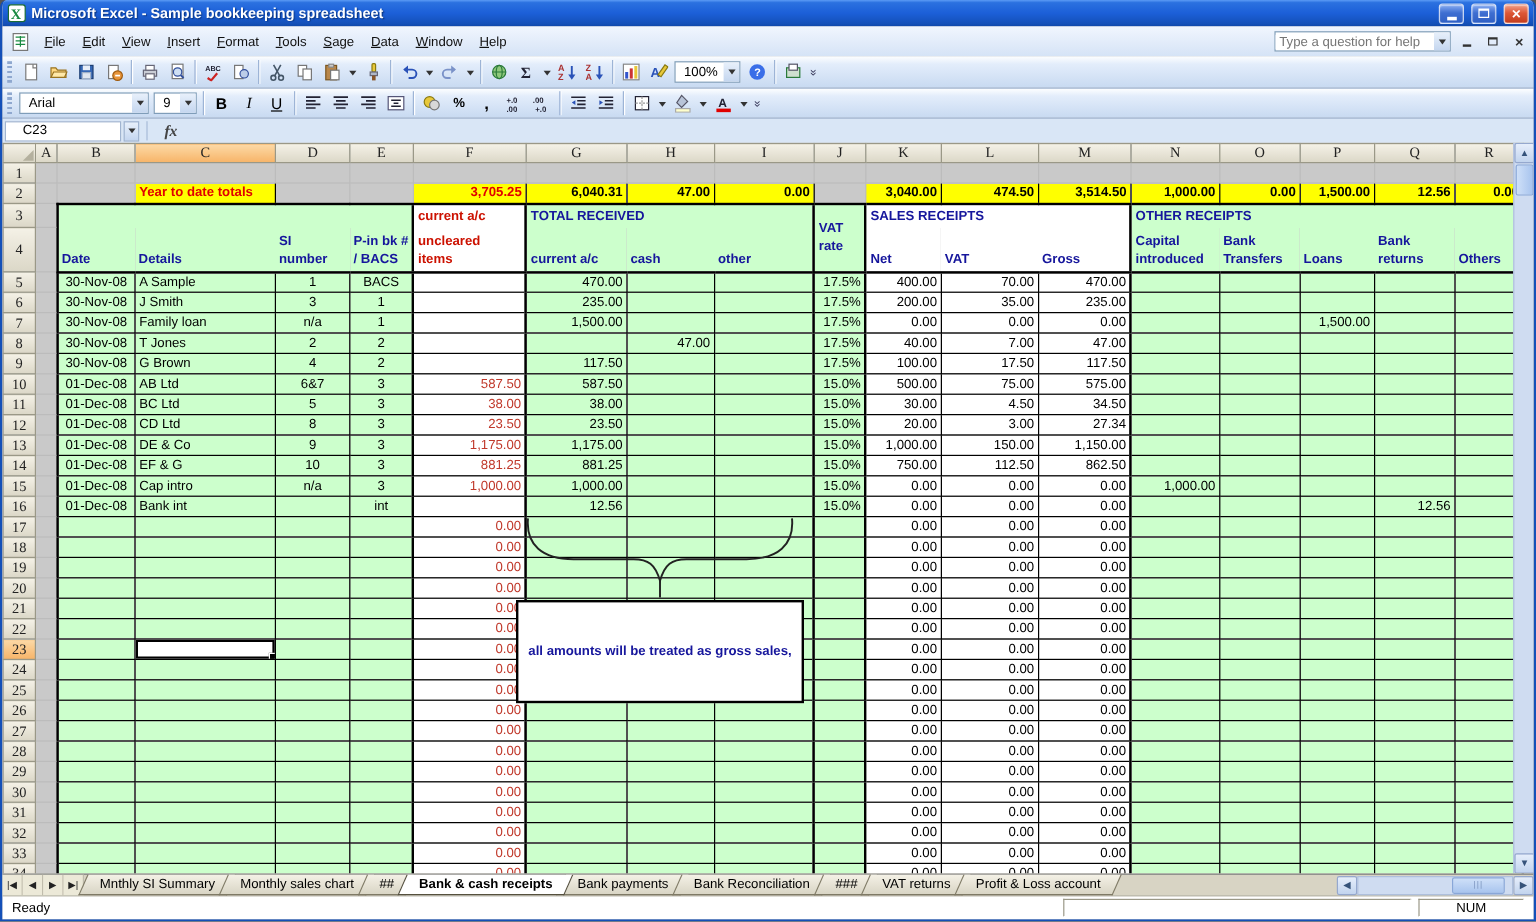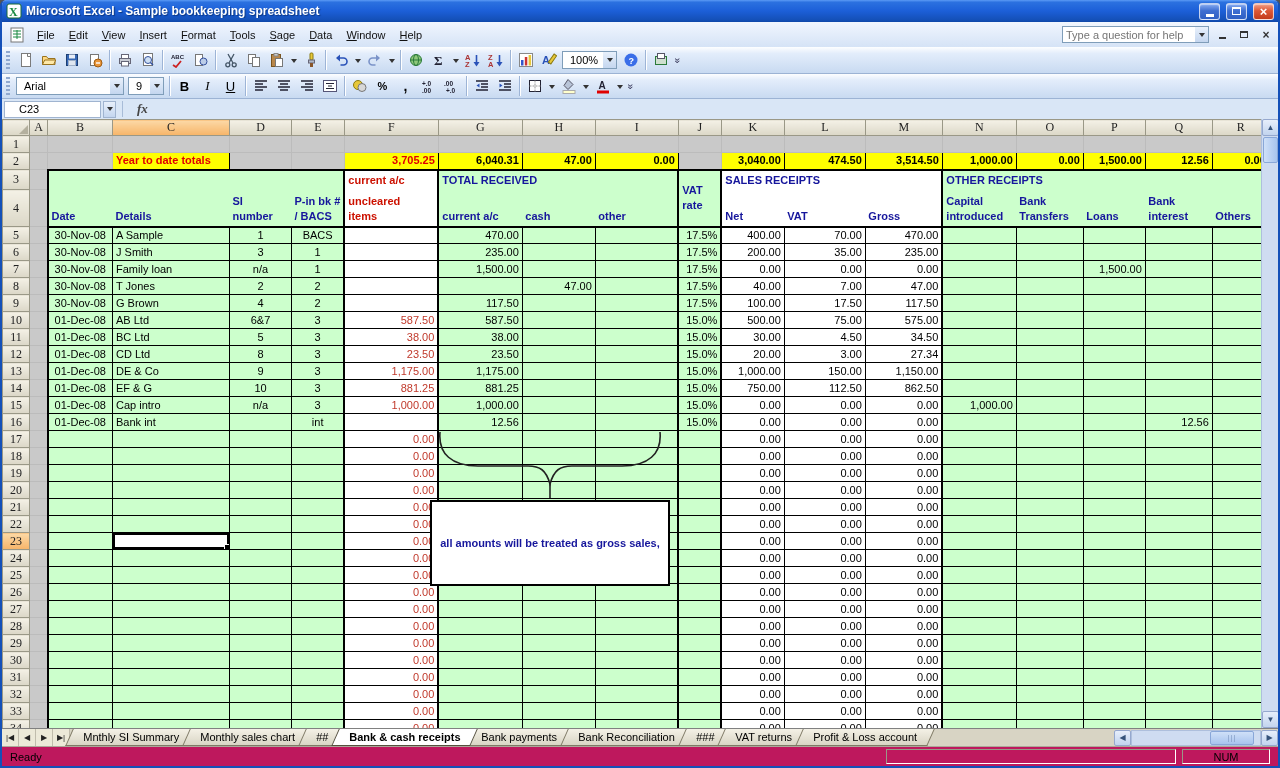--- a/index.html
+++ b/index.html
@@ -87,21 +87,21 @@
 .navb{width:17px;display:flex;align-items:center;justify-content:center;background:#ece9d8;border-right:1px solid #c0bcac;font-size:8px;color:#222}
 #tabs{display:flex;list-style:none;margin-left:6px}
 .tab{position:relative;display:flex;align-items:center;padding:0 13px;margin-left:-7px;background:linear-gradient(180deg,#f4f1e6,#d9d5c5);border:1px solid #7f7a66;border-top:none;transform:skewX(-24deg);font-size:11px;white-space:nowrap;z-index:1}
 .tab span{transform:skewX(24deg);display:inline-block}
 .tab.active{background:#fff;font-weight:bold;z-index:3;border-color:#55503e}
 #hscroll{margin-left:auto;display:flex;align-items:center;height:100%}
 #hscroll .hbtn{width:17px;height:16px;background:linear-gradient(180deg,#e6eefb,#c2d4ee);border:1px solid #95a8ce;color:#36537a;font-size:8px;display:flex;align-items:center;justify-content:center;border-radius:2px}
 #htrack{width:130px;height:16px;background:#cfdcf1;position:relative;border:1px solid #aebfdc}
 #hthumb{position:absolute;left:78px;top:0;width:44px;height:14px;background:linear-gradient(180deg,#cfe0f8,#a8c4ee);border:1px solid #89a7d8;border-radius:2px;display:flex;align-items:center;justify-content:center;color:#7a93bd;font-size:7px;letter-spacing:1px}
 
-#statusbar{height:20px;background:#be185d;border-top:1px solid #aca899;display:flex;align-items:center;font-size:11px;padding:0 8px;gap:6px}
+#statusbar{height:20px;background:#ffffff;border-top:1px solid #aca899;display:flex;align-items:center;font-size:11px;padding:0 8px;gap:6px}
 #statusbar .sp{border:1px solid;border-color:#9a9887 #fff #fff #9a9887;height:15px;display:flex;align-items:center;justify-content:center}
 </style>
 </head>
 <body>
 
 <div id="app">
 
   <div id="titlebar">
     <svg width="16" height="16">
         <rect x="1" y="1" width="14" height="14" rx="2" fill="#fff" stroke="#1a6b36"></rect>
@@ -571,21 +571,21 @@
               <div>Capital</div>
               <div>introduced</div>
             </td>
           <td class="h4 green">
               <div>Bank</div>
               <div>Transfers</div>
             </td>
           <td class="h4 green">Loans</td>
           <td class="h4 green">
               <div>Bank</div>
-              <div>interest</div>
+              <div>returns</div>
             </td>
           <td class="h4 green br2">Others</td>
         </tr>
       <tr>
             <td class="rh">5</td>
             <td class="ca"></td>
             <td class="dc green ctr bl2">30-Nov-08</td>
             <td class="dc green">A Sample</td>
             <td class="dc green ctr">1</td>
             <td class="dc green ctr">BACS</td>

